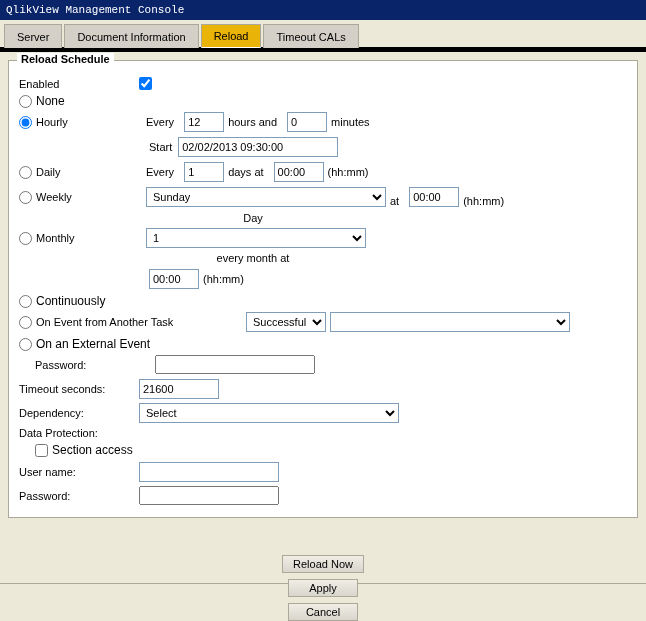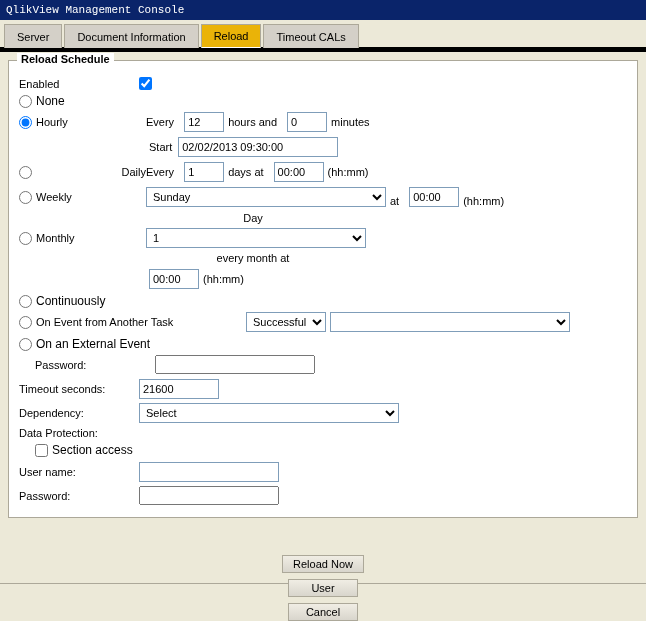--- a/index.html
+++ b/index.html
@@ -172,21 +172,21 @@
         </div>
         <div class="row" style="margin-left:130px;margin-bottom:5px;">
           <span class="section-label">Start</span>
           <input type="text" style="width: 160px;" value="02/02/2013 09:30:00">
         </div>
       </div>
 
       <div class="section">
         <div class="row">
           <input type="radio" name="schedule" style="">
-          <span class="label" style="min-width:110px;text-align:right;">Daily</span>
+          <span class="label" style="min-width:110px;">Daily</span>
           <div style="display:flex;align-items:center;gap:4px;">
             <span class="section-label">Every</span>
             <input type="text" style="width: 40px;" value="1">
             <span class="section-label">days at</span>
             <input type="text" style="width: 50px;" value="00:00">
             <span class="section-label">(hh:mm)</span>
           </div>
         </div>
       </div>
 
@@ -291,15 +291,15 @@
         <span class="label">Password:</span>
         <input type="password" style="width: 140px;">
       </div>
 
     </div>
   </div>
 </div>
 
 <div class="footer">
   <button class="btn">Reload Now</button>
-  <button class="btn">User</button>
+  <button class="btn">Apply</button>
   <button class="btn">Cancel</button>
 </div>
 
 </body></html>

